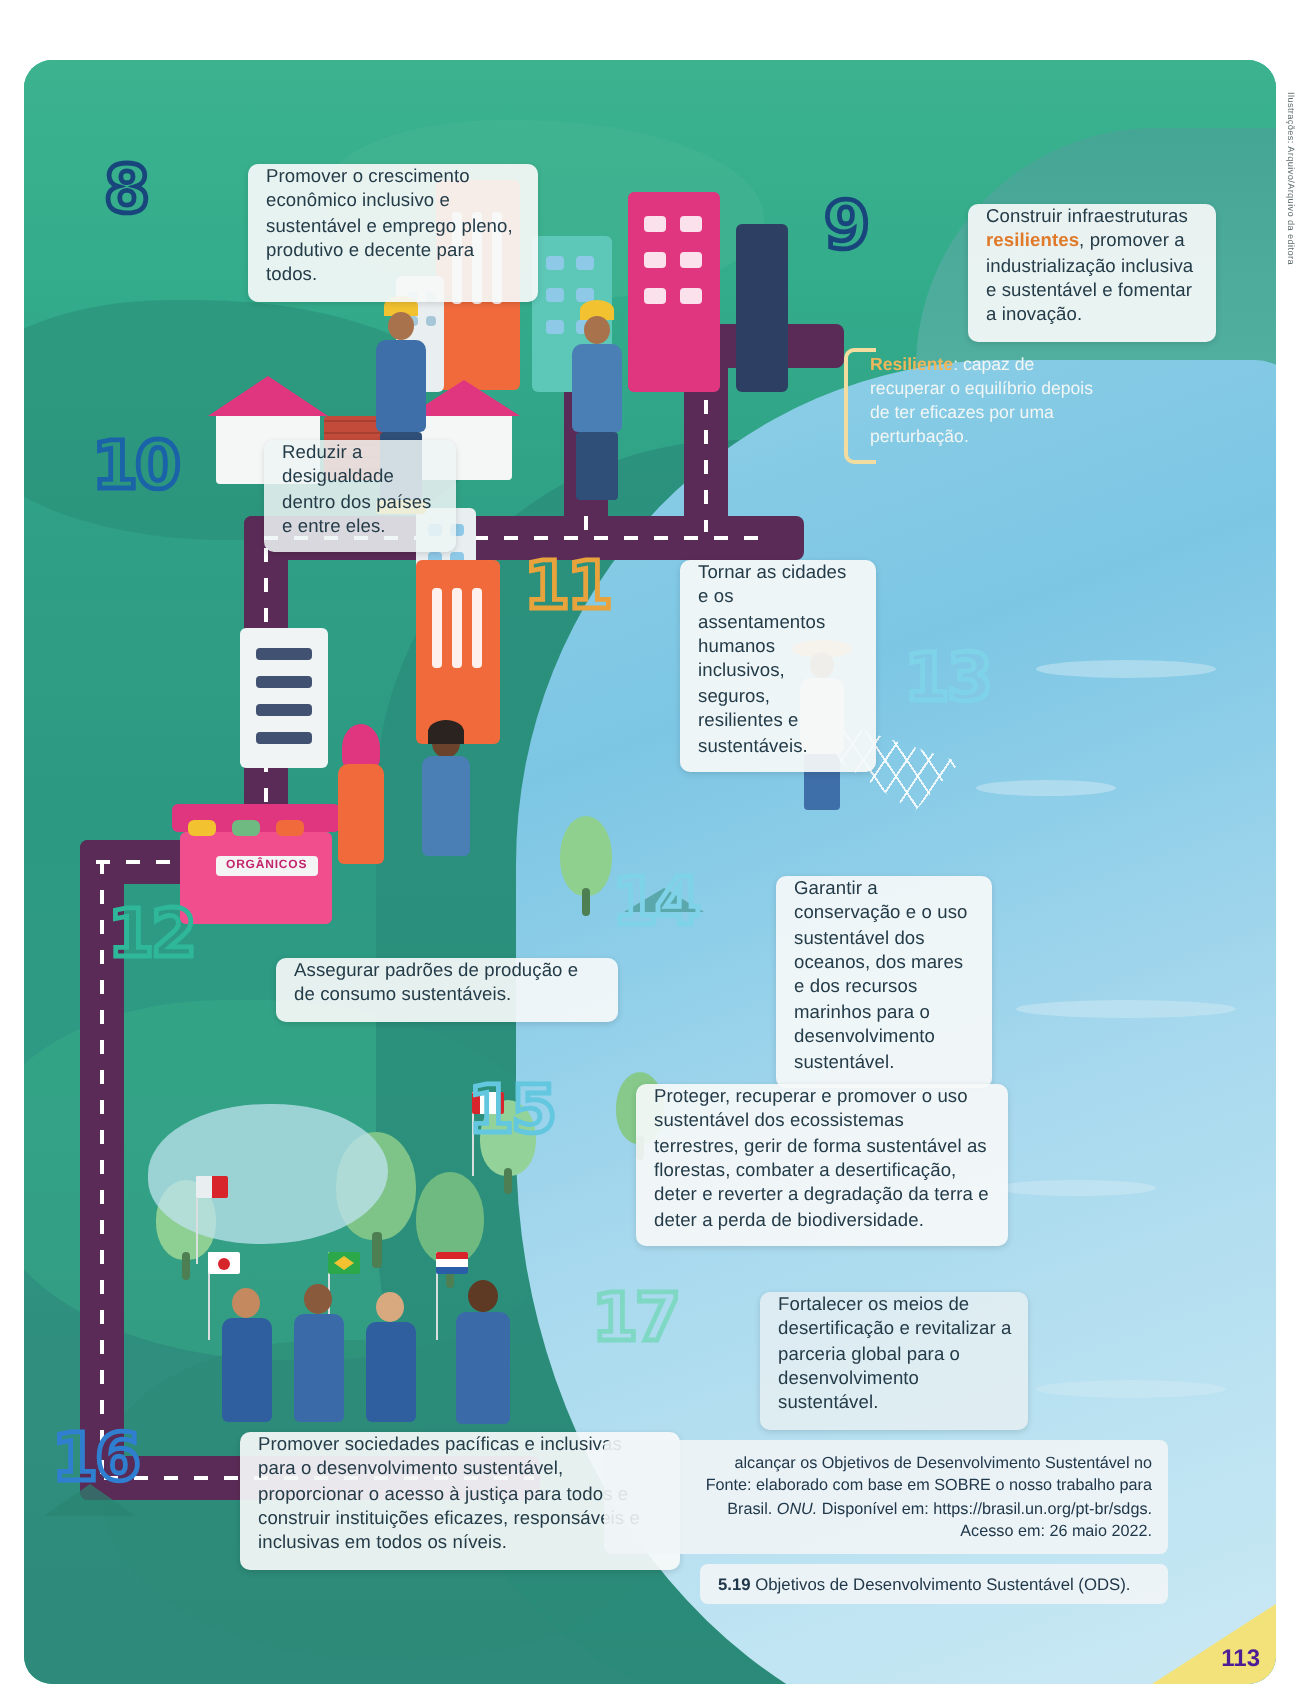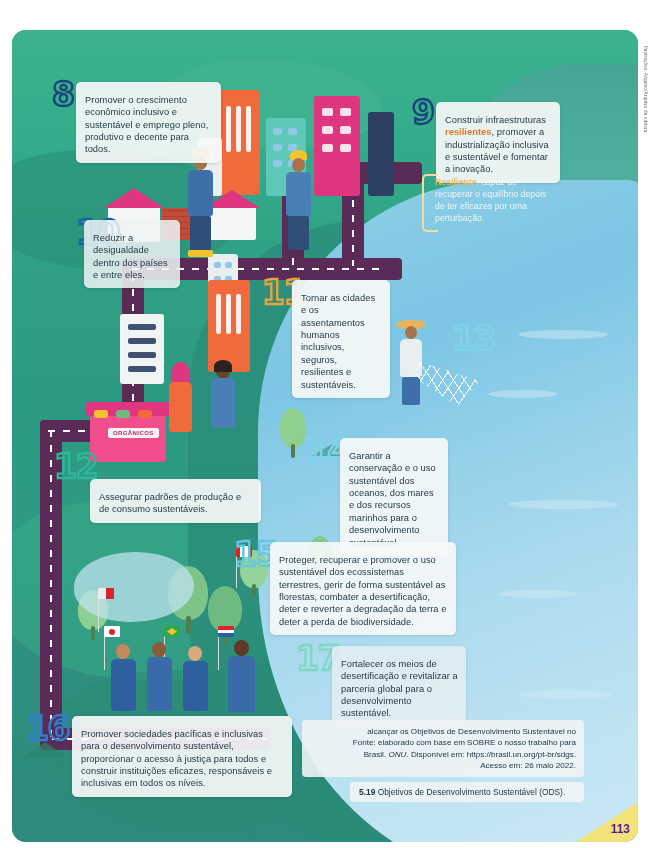--- a/index.html
+++ b/index.html
@@ -88,26 +88,27 @@
   .trunk{ position:absolute; background:#4e7f53; border-radius:2px; }
   .head { position:absolute; border-radius:50%; background:#a8724c; }
   .body { position:absolute; border-radius:5px 5px 3px 3px; }
   .helmet { position:absolute; border-radius:50% 50% 0 0; background:#f2c230; }
 
   
   .callout {
     position: absolute;
     background: rgba(246,248,248,0.92);
     border-radius: 5px;
-    padding: 12px 8px 7px 9px;
+    padding: 0 8px 7px 9px;
     color: #243b48;
     font-size: 9.3px;
     line-height: 1.33;
     letter-spacing: .05px;
     box-shadow: 0 1px 3px rgba(0,0,0,.13);
+    margin-left: 48px;
   }
   .callout.light { background: rgba(238,244,245,0.86); }
   .callout.clear { background: rgba(233,240,243,0.80); }
 
   
   .num {
     position: absolute;
     font-family: "DejaVu Sans", sans-serif;
     font-weight: 700;
     font-size: 33px;
@@ -383,21 +384,21 @@
     <div class="num" style="left:400px;top:66px;-webkit-text-stroke:2.4px #18457c;">9</div>
     <div class="callout" style="left:424px;top:72px;width:124px;">
       <span>Construir infraestruturas </span><span style="color:#e07a2a;font-weight:700;">resilientes</span><span>, promover a industrialização inclusiva e sustentável e fomentar a inovação.</span>
     </div>
 
     <div class="bracket" style="left:410px;top:144px;width:16px;height:58px;"></div>
     <div class="bracketnote" style="left:414px;top:146px;width:128px;">
       <b>Resiliente</b><span>: capaz de recuperar o equilíbrio depois de ter eficazes por uma perturbação.</span>
     </div>
 
-    <div class="num" style="left:34px;top:186px;margin-left:30px;-webkit-text-stroke:2.4px #1b63a8;">10</div>
+    <div class="num" style="left:34px;top:186px;-webkit-text-stroke:2.4px #1b63a8;">10</div>
     <div class="callout light" style="left:72px;top:190px;width:96px;">
       <span>Reduzir a desigualdade dentro dos países e entre eles.</span>
     </div>
 
     <div class="num" style="left:250px;top:246px;-webkit-text-stroke:2.4px #e8a33d;">11</div>
     <div class="callout" style="left:280px;top:250px;width:98px;">
       <span>Tornar as cidades e os assentamentos humanos inclusivos, seguros, resilientes e sustentáveis.</span>
     </div>
 
     <div class="num" style="left:440px;top:292px;-webkit-text-stroke:2.4px #7fd3e8;">13</div>

